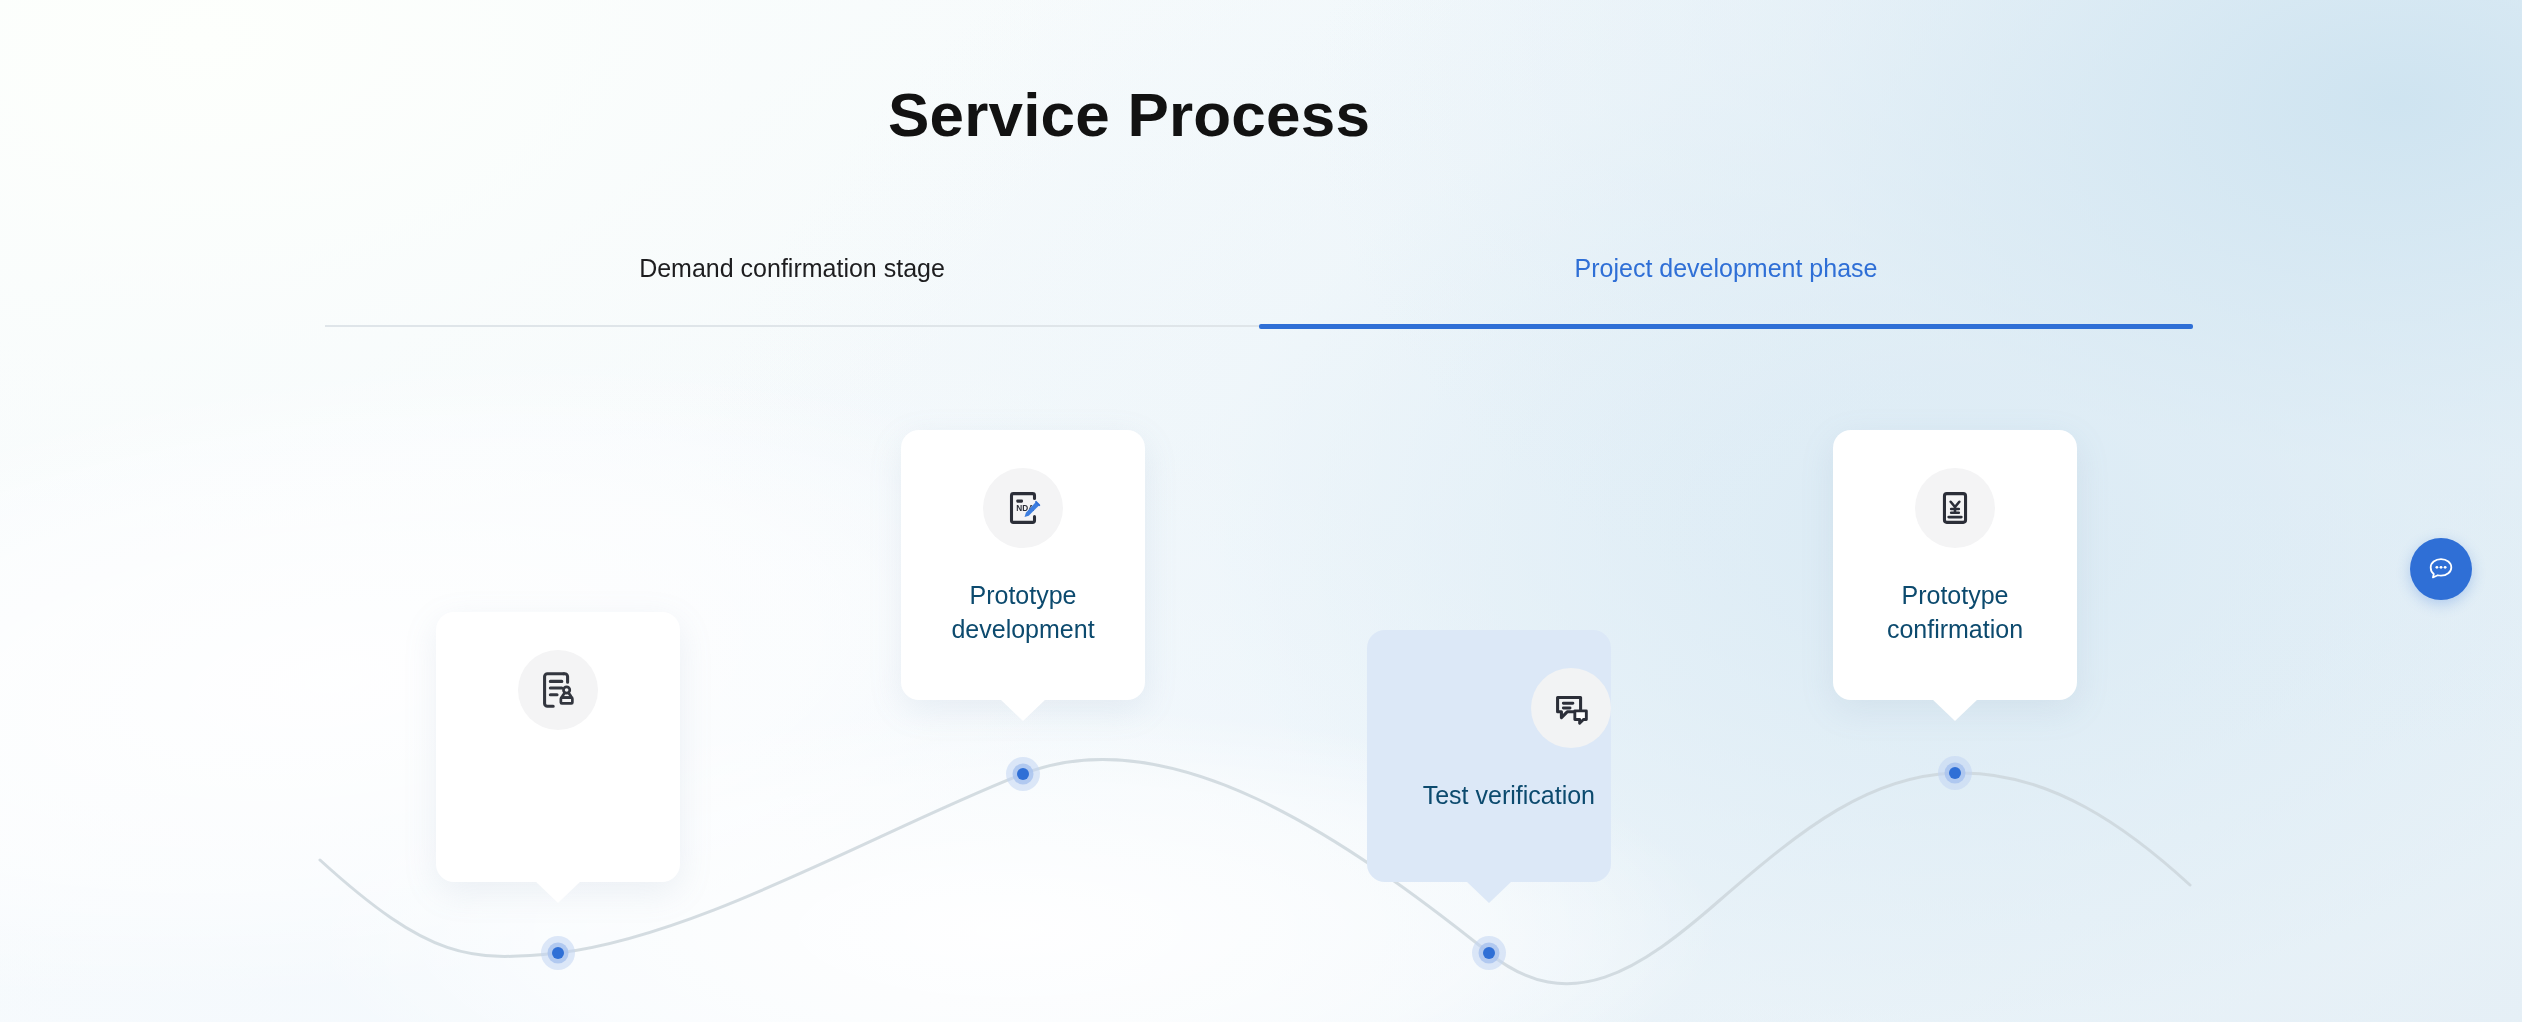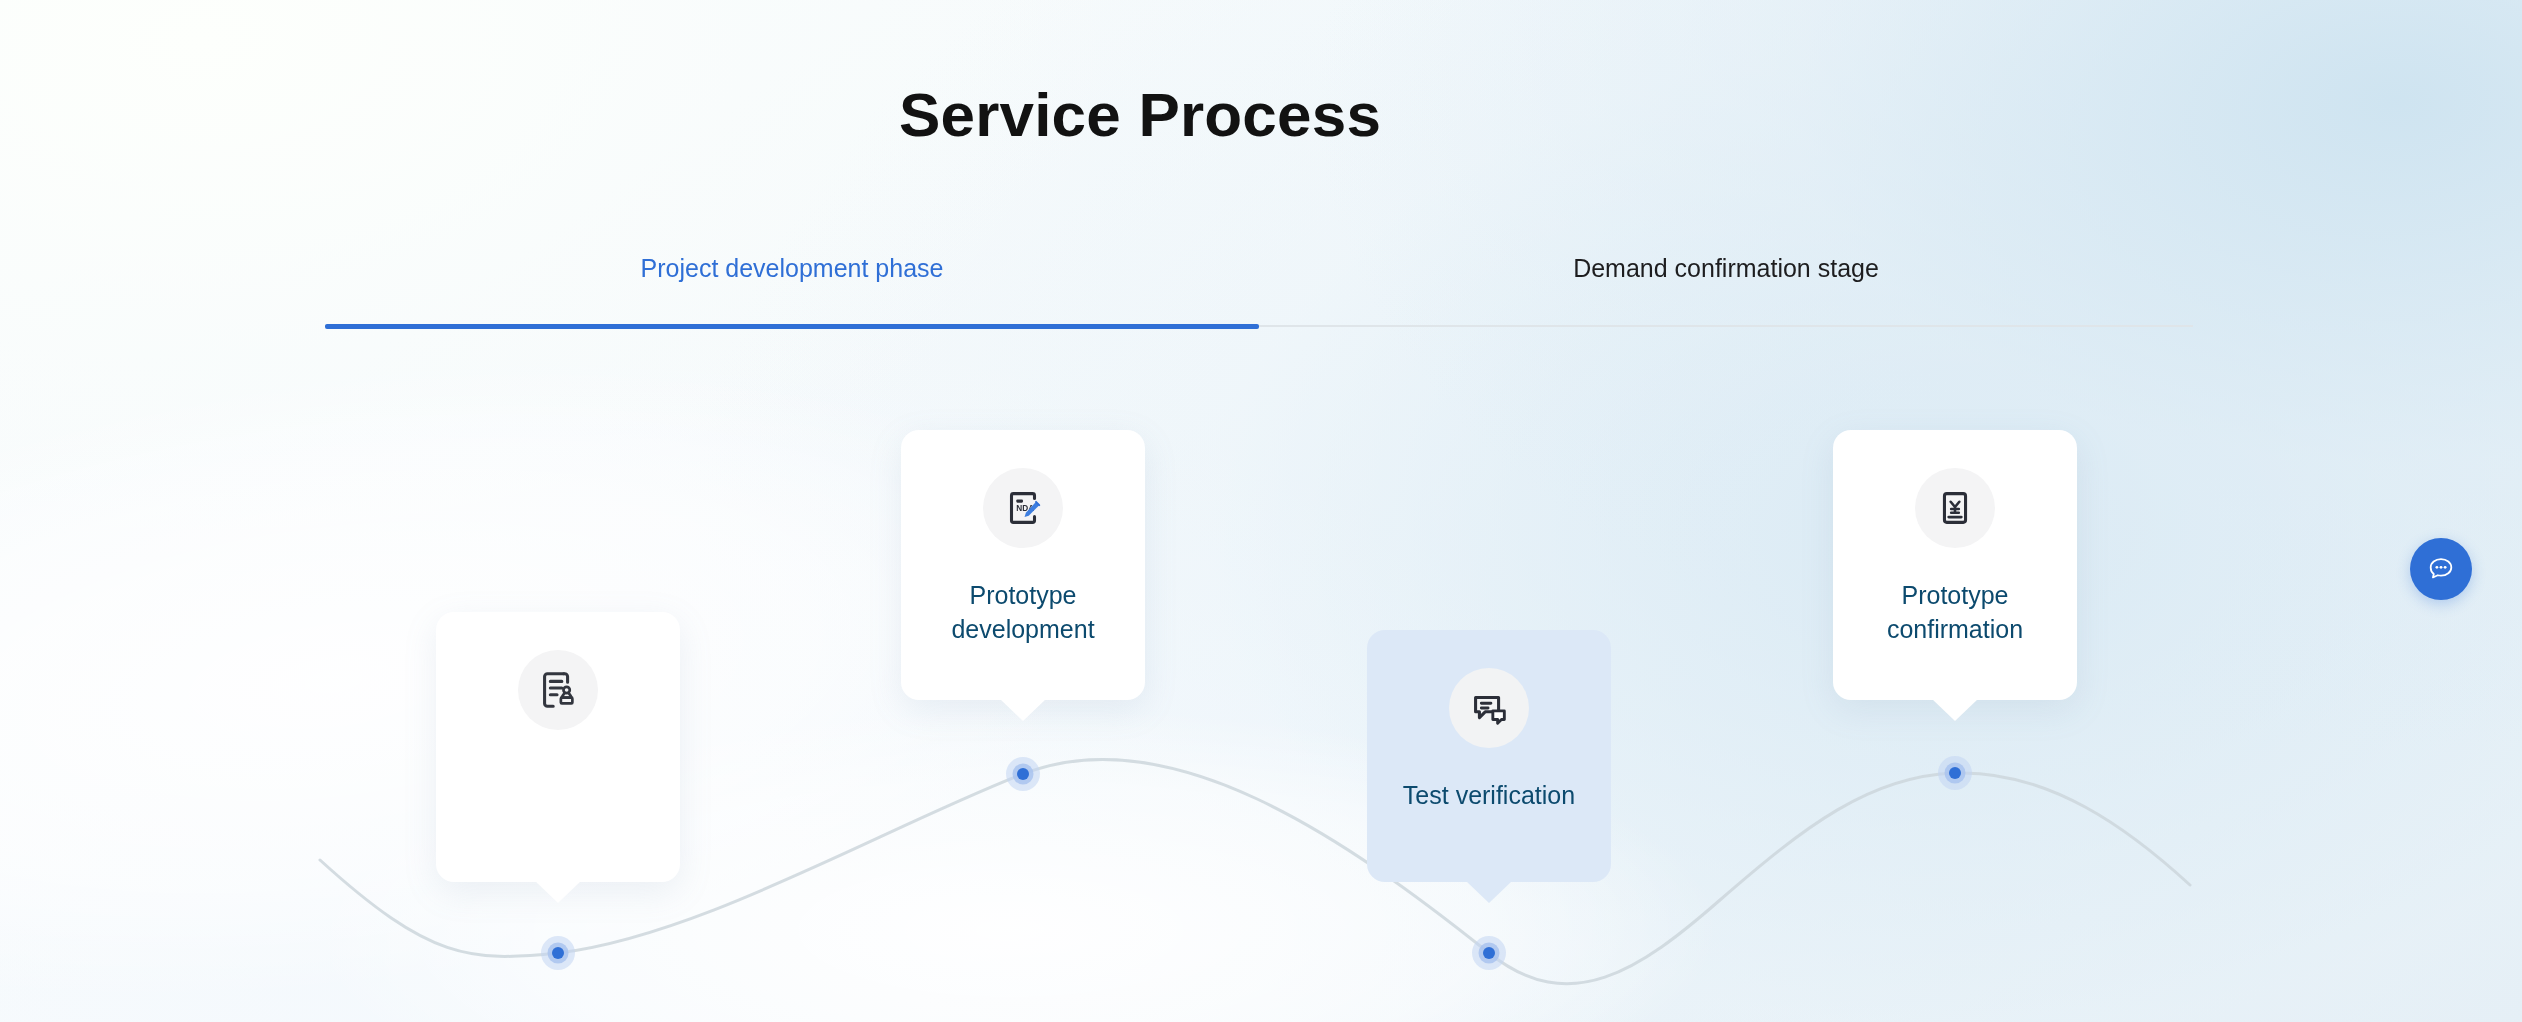--- a/index.html
+++ b/index.html
@@ -37,21 +37,21 @@
   }
   .sweep-b {
     left: 250px; top: 620px; width: 1900px; height: 620px;
     background: radial-gradient(ellipse 950px 300px at 40% 50%, rgba(255,255,255,0.95) 0%, rgba(255,255,255,0.5) 50%, rgba(255,255,255,0) 75%);
   }
 
   
   .page-title {
     position: absolute;
     top: 84px;
-    left: 15px;
+    left: 4px;
     width: 2250px;
     text-align: center;
     font-size: 62px;
     font-weight: 700;
     letter-spacing: 0.2px;
     color: #121212;
     line-height: 1;
   }
 
   
@@ -160,25 +160,25 @@
 <body>
 
 <div id="page">
 
   <div class="sweep sweep-a"></div>
   <div class="sweep sweep-b"></div>
 
   <div class="page-title">Service Process</div>
 
   <div class="tabs">
+    <div class="tab">
+      <span>Demand confirmation stage</span>
+    </div>
     <div class="tab active">
       <span>Project development phase</span>
-    </div>
-    <div class="tab">
-      <span>Demand confirmation stage</span>
     </div>
   </div>
 
   <div class="curve-wrap">
     <svg width="2522" height="1022" viewBox="0 0 2522 1022" xmlns="http://www.w3.org/2000/svg">
       <path d="M 320 860
                C 430 960, 470 962, 558 953
                C 700 936, 880 830, 1023 774
                C 1170 717, 1345 838, 1489 953
                C 1570 1018, 1640 970, 1720 900
@@ -230,21 +230,21 @@
         <text x="17" y="27.6" font-family="'Liberation Sans', sans-serif" font-size="8.6" font-weight="700" fill="#2b2e38">NDA</text>
         <path d="M37.6 17.6 41 21l-11 11-4.4 1.4L27 29z" fill="#3d7ee0"></path>
         <path d="M37.6 17.6 41 21" stroke="#2f6fd6" stroke-width="2" stroke-linecap="round"></path>
       </svg>
     </div>
     <div class="card-label">Prototype
 development</div>
     <div class="tail"></div>
   </div>
 
-  <div class="card highlight" style="left:1367px; top:630px; width:244px; height:252px;">
+  <div class="card highlight" style="left:1367px; top:630px; width:244px; height:252px;align-items:flex-end;">
     <div class="icon-circle">
       <svg width="46" height="46" viewBox="0 0 48 48" fill="none" xmlns="http://www.w3.org/2000/svg">
         <path d="M10 13h24v15H20l-6 6v-6h-4z" stroke="#2b2e38" stroke-width="3.2" stroke-linejoin="round"></path>
         <path d="M16 19h10M16 24h7" stroke="#2b2e38" stroke-width="3" stroke-linecap="round"></path>
         <path d="M28 27h12v9h-3l-4 4v-4h-5z" stroke="#2b2e38" stroke-width="3" stroke-linejoin="round" fill="#ffffff"></path>
       </svg>
     </div>
     <div class="card-label">Test verification</div>
     <div class="tail"></div>
   </div>

